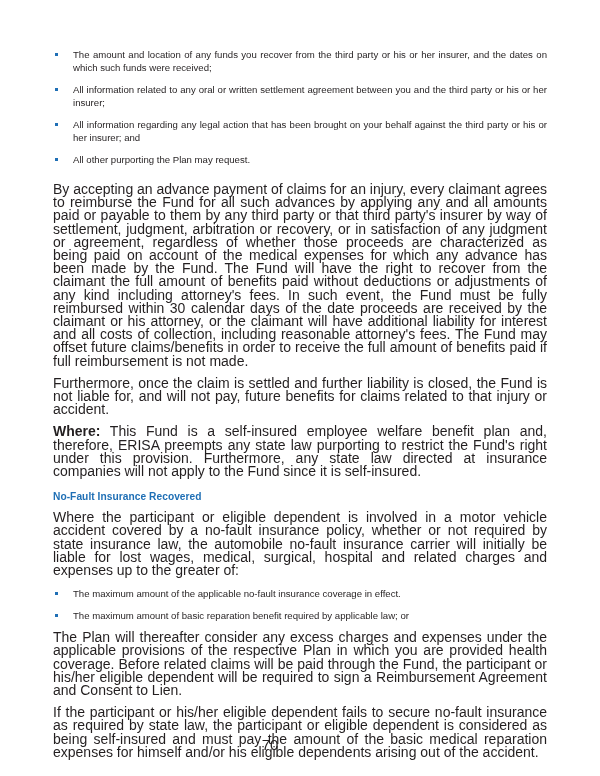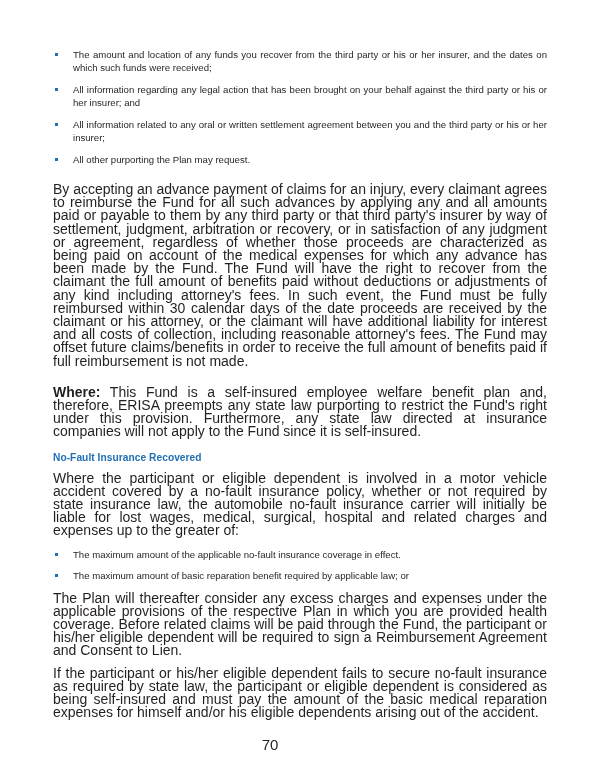--- a/index.html
+++ b/index.html
@@ -104,41 +104,42 @@
 
   <div class="content">
 
     <ul class="bullet-list">
       <li class="bullet-item">
         <span class="bullet-marker"></span>
         <span class="bullet-text">The amount and location of any funds you recover from the third party or his or her insurer, and the dates on which such funds were received;</span>
       </li>
       <li class="bullet-item">
         <span class="bullet-marker"></span>
-        <span class="bullet-text">All information regarding any legal action that has been brought on your behalf against the third party or his or her insurer; and</span>
+        <span class="bullet-text">All information related to any oral or written settlement agreement between you and the third party or his or her insurer;</span>
       </li>
       <li class="bullet-item">
         <span class="bullet-marker"></span>
-        <span class="bullet-text">All information related to any oral or written settlement agreement between you and the third party or his or her insurer;</span>
+        <span class="bullet-text">All information regarding any legal action that has been brought on your behalf against the third party or his or her insurer; and</span>
       </li>
       <li class="bullet-item">
         <span class="bullet-marker"></span>
         <span class="bullet-text">All other purporting the Plan may request.</span>
       </li>
     </ul>
 
     <div class="sp-after-bullets"></div>
 
 
     <div class="sp-heading-to-para"></div>
 
     <p class="para">By accepting an advance payment of claims for an injury, every claimant agrees to reimburse the Fund for all such advances by applying any and all amounts paid or payable to them by any third party or that third party's insurer by way of settlement, judgment, arbitration or recovery, or in satisfaction of any judgment or agreement, regardless of whether those proceeds are characterized as being paid on account of the medical expenses for which any advance has been made by the Fund. The Fund will have the right to recover from the claimant the full amount of benefits paid without deductions or adjustments of any kind including attorney's fees. In such event, the Fund must be fully reimbursed within 30 calendar days of the date proceeds are received by the claimant or his attorney, or the claimant will have additional liability for interest and all costs of collection, including reasonable attorney's fees. The Fund may offset future claims/benefits in order to receive the full amount of benefits paid if full reimbursement is not made.</p>
 
     <div class="sp-para-gap"></div>
 
+    <p class="para">Furthermore, once the claim is settled and further liability is closed, the Fund is not liable for, and will not pay, future benefits for claims related to that injury or accident.</p>
 
     <div class="sp-para-gap"></div>
 
     <p class="para"><span class="note-label">Where:</span><span> This Fund is a self-insured employee welfare benefit plan and, therefore, ERISA preempts any state law purporting to restrict the Fund's right under this provision. Furthermore, any state law directed at insurance companies will not apply to the Fund since it is self-insured.</span></p>
 
     <div class="sp-para-to-heading"></div>
 
     <h2 class="section-heading">No-Fault Insurance Recovered</h2>
 
     <div class="sp-heading-to-para"></div>

